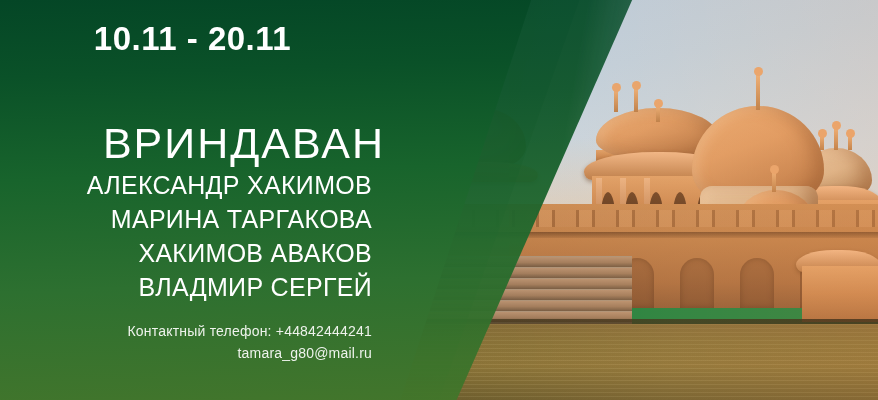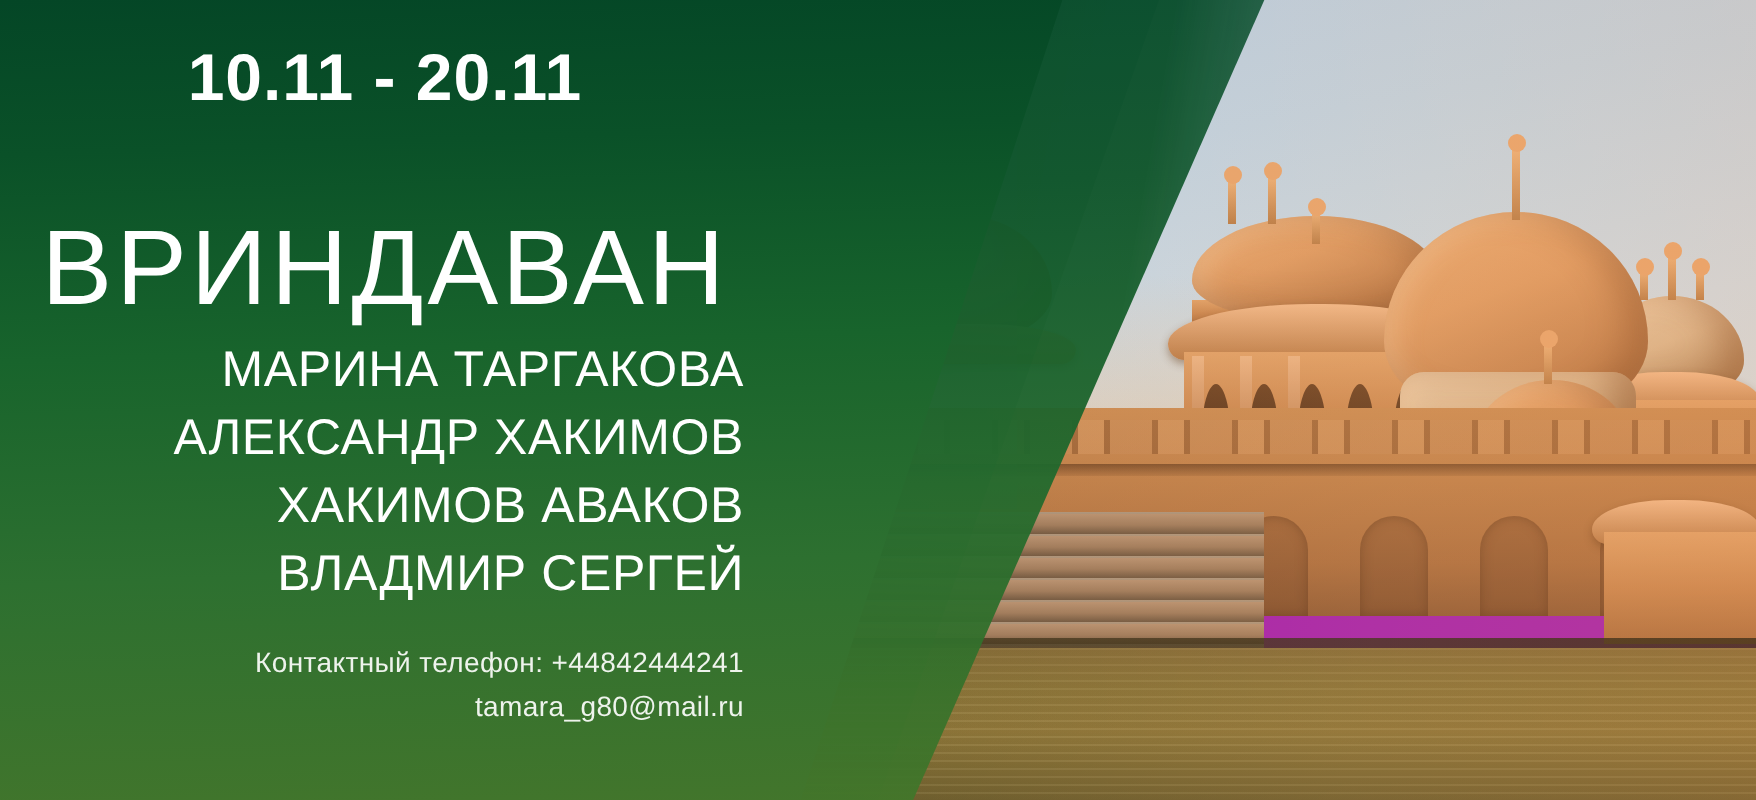--- a/index.html
+++ b/index.html
@@ -4,21 +4,21 @@
 <title>Vrindavan Banner</title>
 <style>
   html,body{margin:0;padding:0;background:#222;}
   *{box-sizing:border-box;}
 
   .banner{
     position:relative;
     width:878px;height:400px;
     overflow:hidden;
     font-family:"Liberation Sans","DejaVu Sans",sans-serif;
-    background:#a21caf;
+    background:#15803d;
     user-select:none;
   }
 
   
   .photo{position:absolute;inset:0;overflow:hidden;}
 
   
   .sky{
     position:absolute;left:0;top:0;width:100%;height:64%;
     background:linear-gradient(170deg,#b3c8de 0%,#bed2e3 42%,#cddbe6 72%,#d8dfe0 100%);
@@ -166,23 +166,23 @@
   .content{position:absolute;inset:0;}
 
   .dates{
     position:absolute;left:0;top:22px;width:385px;
     text-align:center;
     font-size:33px;font-weight:700;color:#ffffff;
     letter-spacing:.5px;line-height:1;
     white-space:nowrap;
   }
   .title{
-    position:absolute;left:0;top:71px;width:385px;
-    text-align:center;
-    font-size:53px;font-weight:300;color:#ffffff;
+    position:absolute;left:0;top:92px;width:385px;
+    text-align:right;
+    font-size:43px;font-weight:300;color:#ffffff;
     letter-spacing:2px;line-height:1.05;
     white-space:nowrap;
   }
   .speakers{
     position:absolute;left:0;top:168px;width:385px;
     text-align:right;padding-right:13px;
   }
   .speaker{
     font-size:25px;font-weight:400;color:#ffffff;
     letter-spacing:.3px;line-height:1.36;
@@ -292,22 +292,22 @@
   <div class="wedge-soft"></div>
   <div class="wedge"></div>
 
   <div class="content">
 
     <div class="dates">10.11 - 20.11</div>
 
     <h1 class="title">ВРИНДАВАН</h1>
 
     <div class="speakers">
+      <div class="speaker">АЛЕКСАНДР ХАКИМОВ</div>
       <div class="speaker">МАРИНА ТАРГАКОВА</div>
-      <div class="speaker">АЛЕКСАНДР ХАКИМОВ</div>
       <div class="speaker">ХАКИМОВ АВАКОВ</div>
       <div class="speaker">ВЛАДМИР СЕРГЕЙ</div>
     </div>
 
     <div class="contact">
       <div class="contact-line">Контактный телефон: +44842444241</div>
       <div class="contact-line">tamara_g80@mail.ru</div>
     </div>
 
   </div>

